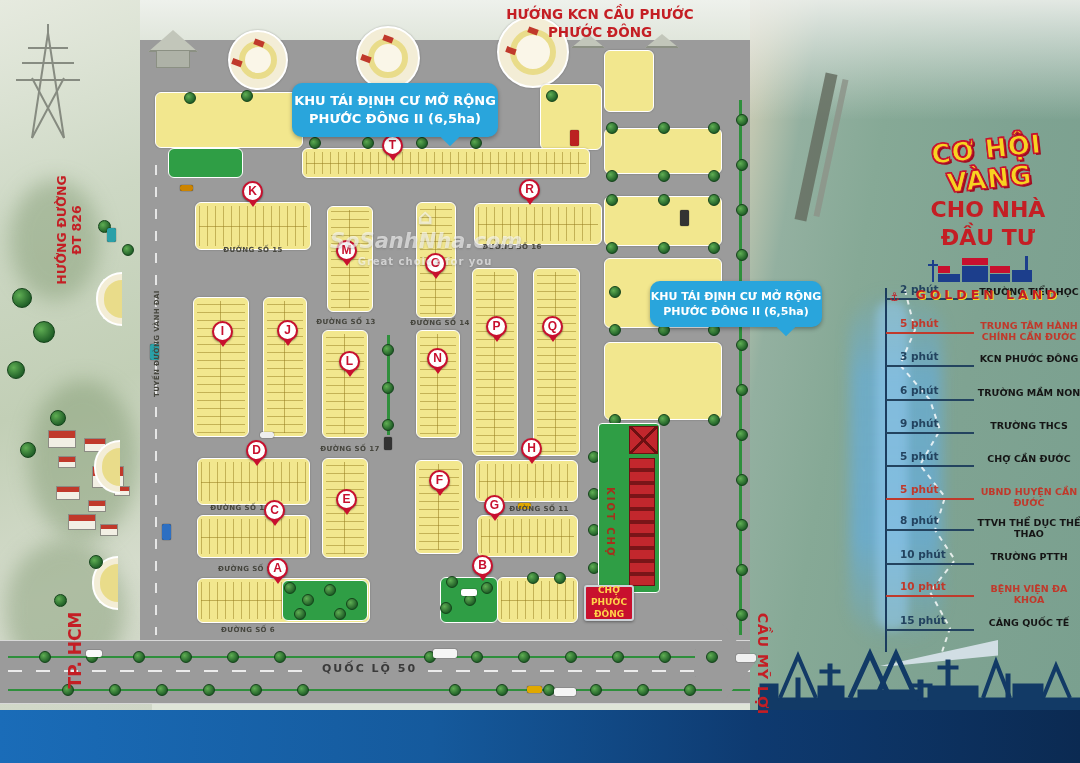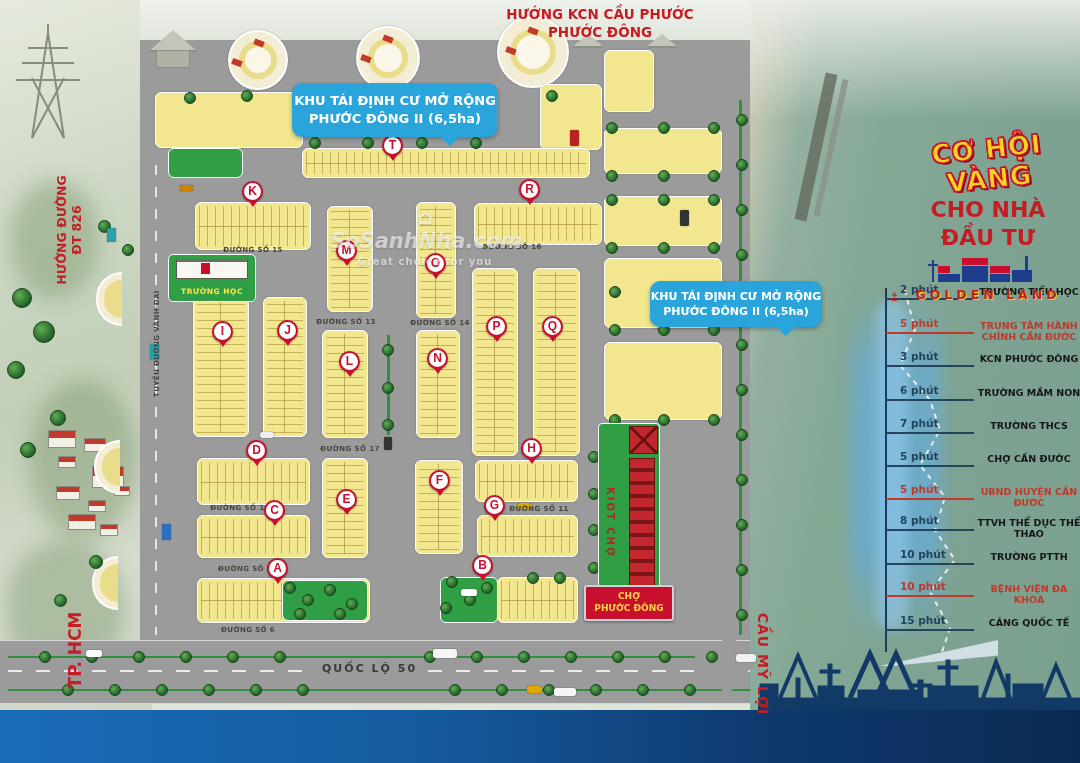--- a/index.html
+++ b/index.html
@@ -93,21 +93,21 @@
 
   .kiot-strip{position:absolute;left:598px;top:423px;width:62px;height:170px;background:#2f9e45;border:1.5px solid #fff;
     border-radius:4px;z-index:6;}
   .kiot-market{position:absolute;left:30px;top:2px;width:29px;height:28px;background:#c2272d;border:1px solid #6d1012;
     background-image:linear-gradient(45deg,transparent 46%,#6d1012 46% 54%,transparent 54%),
     linear-gradient(-45deg,transparent 46%,#6d1012 46% 54%,transparent 54%);}
   .kiot-row{position:absolute;left:30px;top:34px;width:26px;height:128px;border:1px solid #6d1012;
     background:repeating-linear-gradient(180deg,#c2272d 0 9px,#7a1518 9px 13px);}
   .kiot-lbl{position:absolute;left:6px;top:36px;height:124px;writing-mode:vertical-rl;text-align:center;
     color:#a5301c;font:bold 10px "DejaVu Sans",sans-serif;letter-spacing:2px;}
-  .market-sign{position:absolute;left:584px;top:585px;width:90px;height:36px;background:#c8102e;border:2px solid #cdd3d8;
+  .market-sign{position:absolute;left:584px;top:585px;width:50px;height:36px;background:#c8102e;border:2px solid #cdd3d8;
     border-radius:3px;z-index:20;text-align:center;color:#ffd24a;font:bold 9px "DejaVu Sans",sans-serif;
     display:flex;flex-direction:column;justify-content:center;line-height:1.3;box-shadow:0 1px 3px rgba(0,0,0,.4);}
 
   .watermark{position:absolute;left:330px;top:205px;width:190px;z-index:48;text-align:center;color:rgba(255,255,255,.6);
     text-shadow:0 1px 2px rgba(60,60,60,.25);}
   .watermark .wm-name{font:bold italic 21px "DejaVu Sans",sans-serif;}
   .watermark .wm-tag{font:bold 10px "DejaVu Sans",sans-serif;letter-spacing:1px;margin-top:3px;}
 
   
   .logo{position:absolute;left:893px;top:134px;width:190px;z-index:20;text-align:center;}
@@ -175,25 +175,20 @@
   <div class="round" style="left:356px;top:26px;width:64px;height:64px;"></div>
   <div class="round" style="left:497px;top:16px;width:72px;height:72px;"></div>
   <div class="semi" style="left:96px;top:272px;"></div>
   <div class="semi" style="left:94px;top:440px;"></div>
   <div class="semi" style="left:92px;top:556px;"></div>
   <div class="gate" style="left:148px;top:30px;width:50px;height:22px;"></div>
   <div class="tower-box"></div>
   <div class="gate" style="left:571px;top:34px;width:34px;height:14px;"></div>
   <div class="gate" style="left:645px;top:34px;width:34px;height:14px;"></div>
 
-  <div class="school">
-    <div class="bld"></div>
-    <div class="flag"></div>
-    <div class="lbl">TRƯỜNG HỌC</div>
-  </div>
 
   <div class="kiot-strip">
     <div class="kiot-market"></div>
     <div class="kiot-row"></div>
     <div class="kiot-lbl">KIOT CHỢ</div>
   </div>
   <div class="market-sign">
     <span>CHỢ</span>
     <span>PHƯỚC ĐÔNG</span>
   </div>
@@ -467,21 +462,21 @@
       <div class="tl-time">3 phút</div>
       <div class="tl-line"></div>
       <div class="tl-label">KCN PHƯỚC ĐÔNG</div>
     </div>
     <div class="timeline-item" style="left: 886px; top: 384px;">
       <div class="tl-time">6 phút</div>
       <div class="tl-line"></div>
       <div class="tl-label">TRƯỜNG MẦM NON</div>
     </div>
     <div class="timeline-item" style="left: 886px; top: 417px;">
-      <div class="tl-time">7 phút</div>
+      <div class="tl-time">9 phút</div>
       <div class="tl-line"></div>
       <div class="tl-label">TRƯỜNG THCS</div>
     </div>
     <div class="timeline-item" style="left: 886px; top: 450px;">
       <div class="tl-time">5 phút</div>
       <div class="tl-line"></div>
       <div class="tl-label">CHỢ CẦN ĐƯỚC</div>
     </div>
     <div class="timeline-item hl" style="left: 886px; top: 483px;">
       <div class="tl-time">5 phút</div>

